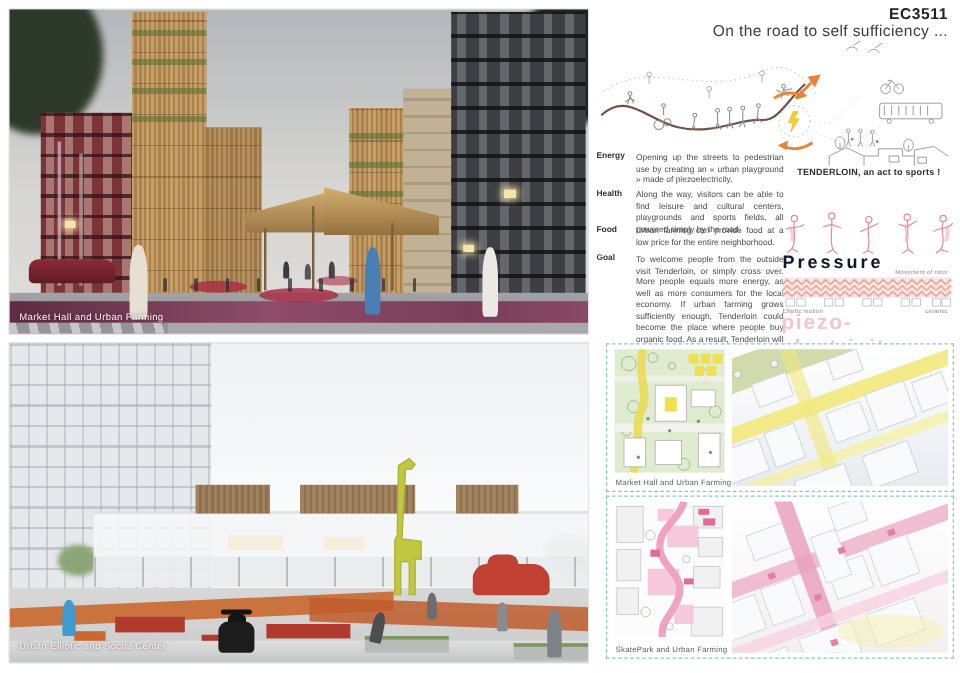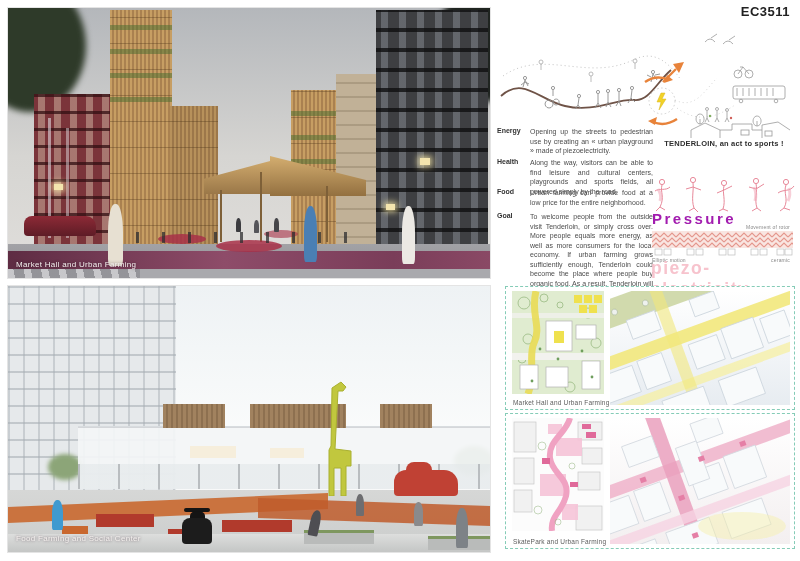--- a/index.html
+++ b/index.html
@@ -86,21 +86,21 @@
   .sit-woman-hat{left:176px;top:222px;width:26px;height:4px;border-radius:2px;background:#141414;}
   .sit-woman{left:182px;top:225px;width:15px;height:9px;border-radius:50% 50% 0 0;background:#141414;}
   .sit-woman-body{left:174px;top:232px;width:30px;height:26px;border-radius:8px 8px 4px 4px;background:#1c1c1c;}
 
   
   .sec-row{position:absolute;left:497px;width:156px;display:flex;gap:5px;}
   .sec-label{width:28px;font-size:7px;font-weight:bold;color:#333;flex:0 0 28px;text-align:left;}
   .sec-text{font-size:7px;line-height:9.5px;color:#4c4c4c;text-align:justify;flex:1;}
   .tenderloin{position:absolute;left:648px;top:139px;width:152px;text-align:center;
       font-size:7.5px;font-weight:bold;color:#2e2e2e;letter-spacing:.2px;}
-  .pressure{position:absolute;left:652px;top:210px;font-size:15px;font-weight:bold;color:#a21caf;letter-spacing:2.5px;}
+  .pressure{position:absolute;left:652px;top:210px;font-size:15px;font-weight:bold;color:#0f172a;letter-spacing:2.5px;}
   .tiny-lbl{position:absolute;font-size:5px;color:#8a8a8a;letter-spacing:.2px;}
   .piezo{position:absolute;left:651px;top:258px;font-size:17.5px;font-weight:bold;color:#f7c3cd;letter-spacing:1.5px;}
 
   
   .panel{position:absolute;left:505px;width:290px;border:1px dashed #85ccb7;background:#fff;}
   #panel1{top:286px;height:124px;}
   #panel2{top:413px;height:136px;}
   .plan-caption{position:absolute;left:7px;bottom:3px;font-size:6.5px;color:#5c5c5c;letter-spacing:.2px;}
   .thumb{position:absolute;overflow:hidden;}
 </style>
@@ -177,24 +177,25 @@
     <div class="abs sculpt-red2"></div>
     <div class="abs sculpt-red"></div>
     <div class="abs sit-woman-hat"></div>
     <div class="abs sit-woman"></div>
     <div class="abs sit-woman-body"></div>
     <div class="abs kid" style="left:44px;top:214px;width:11px;height:30px;background:#3f9ad0;"></div>
     <div class="abs kid" style="left:302px;top:224px;width:10px;height:26px;background:#4e4e52;transform:rotate(12deg);"></div>
     <div class="abs kid" style="left:348px;top:208px;width:8px;height:22px;background:#6d6d70;"></div>
     <div class="abs kid" style="left:406px;top:216px;width:9px;height:24px;background:#8a8a8c;"></div>
     <div class="abs kid" style="left:448px;top:222px;width:12px;height:40px;background:#7d8287;"></div>
-    <div class="cap-light">Food Farming and Social Center</div>
+    <div class="cap-light">Urban Elliptic and Social Center</div>
   </div>
 
   <div class="hdr-code">EC3511</div>
+  <div class="hdr-title">On the road to self sufficiency ...</div>
 
   <svg class="abs" style="left:495px;top:30px;width:305px;height:110px;" viewBox="0 0 305 110">
 
     <path d="M8,46 C48,18 92,52 138,30 C158,20 172,30 186,50" fill="none" stroke="#c3c3c3" stroke-width="1" stroke-dasharray="1,3"></path>
     <g stroke="#ababab" stroke-width=".8" fill="none">
       <circle cx="46" cy="32" r="2"></circle>
         <line x1="46" y1="34" x2="46" y2="40"></line>
       <circle cx="96" cy="44" r="2"></circle>
         <line x1="96" y1="46" x2="96" y2="52"></line>
       <circle cx="140" cy="31" r="2"></circle>

